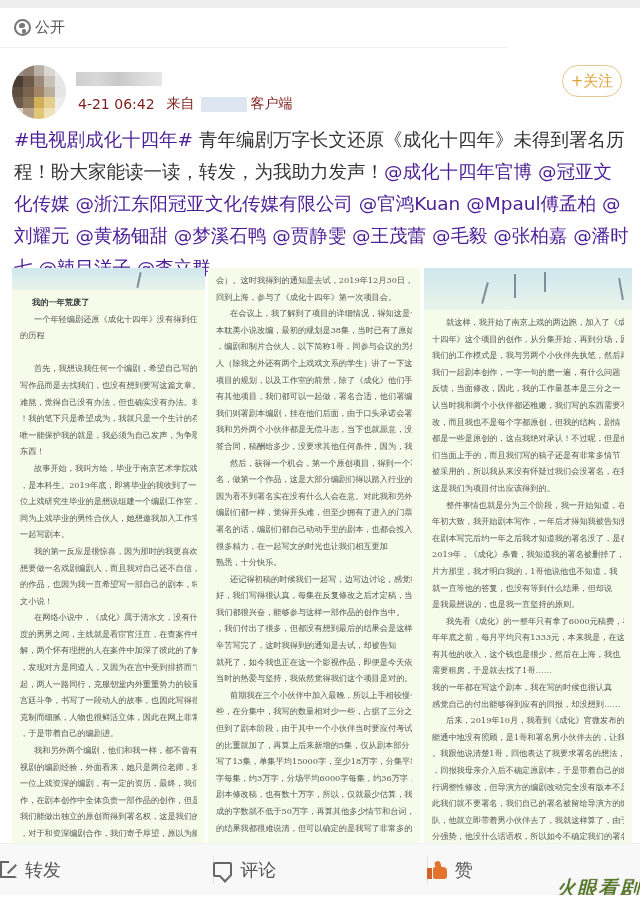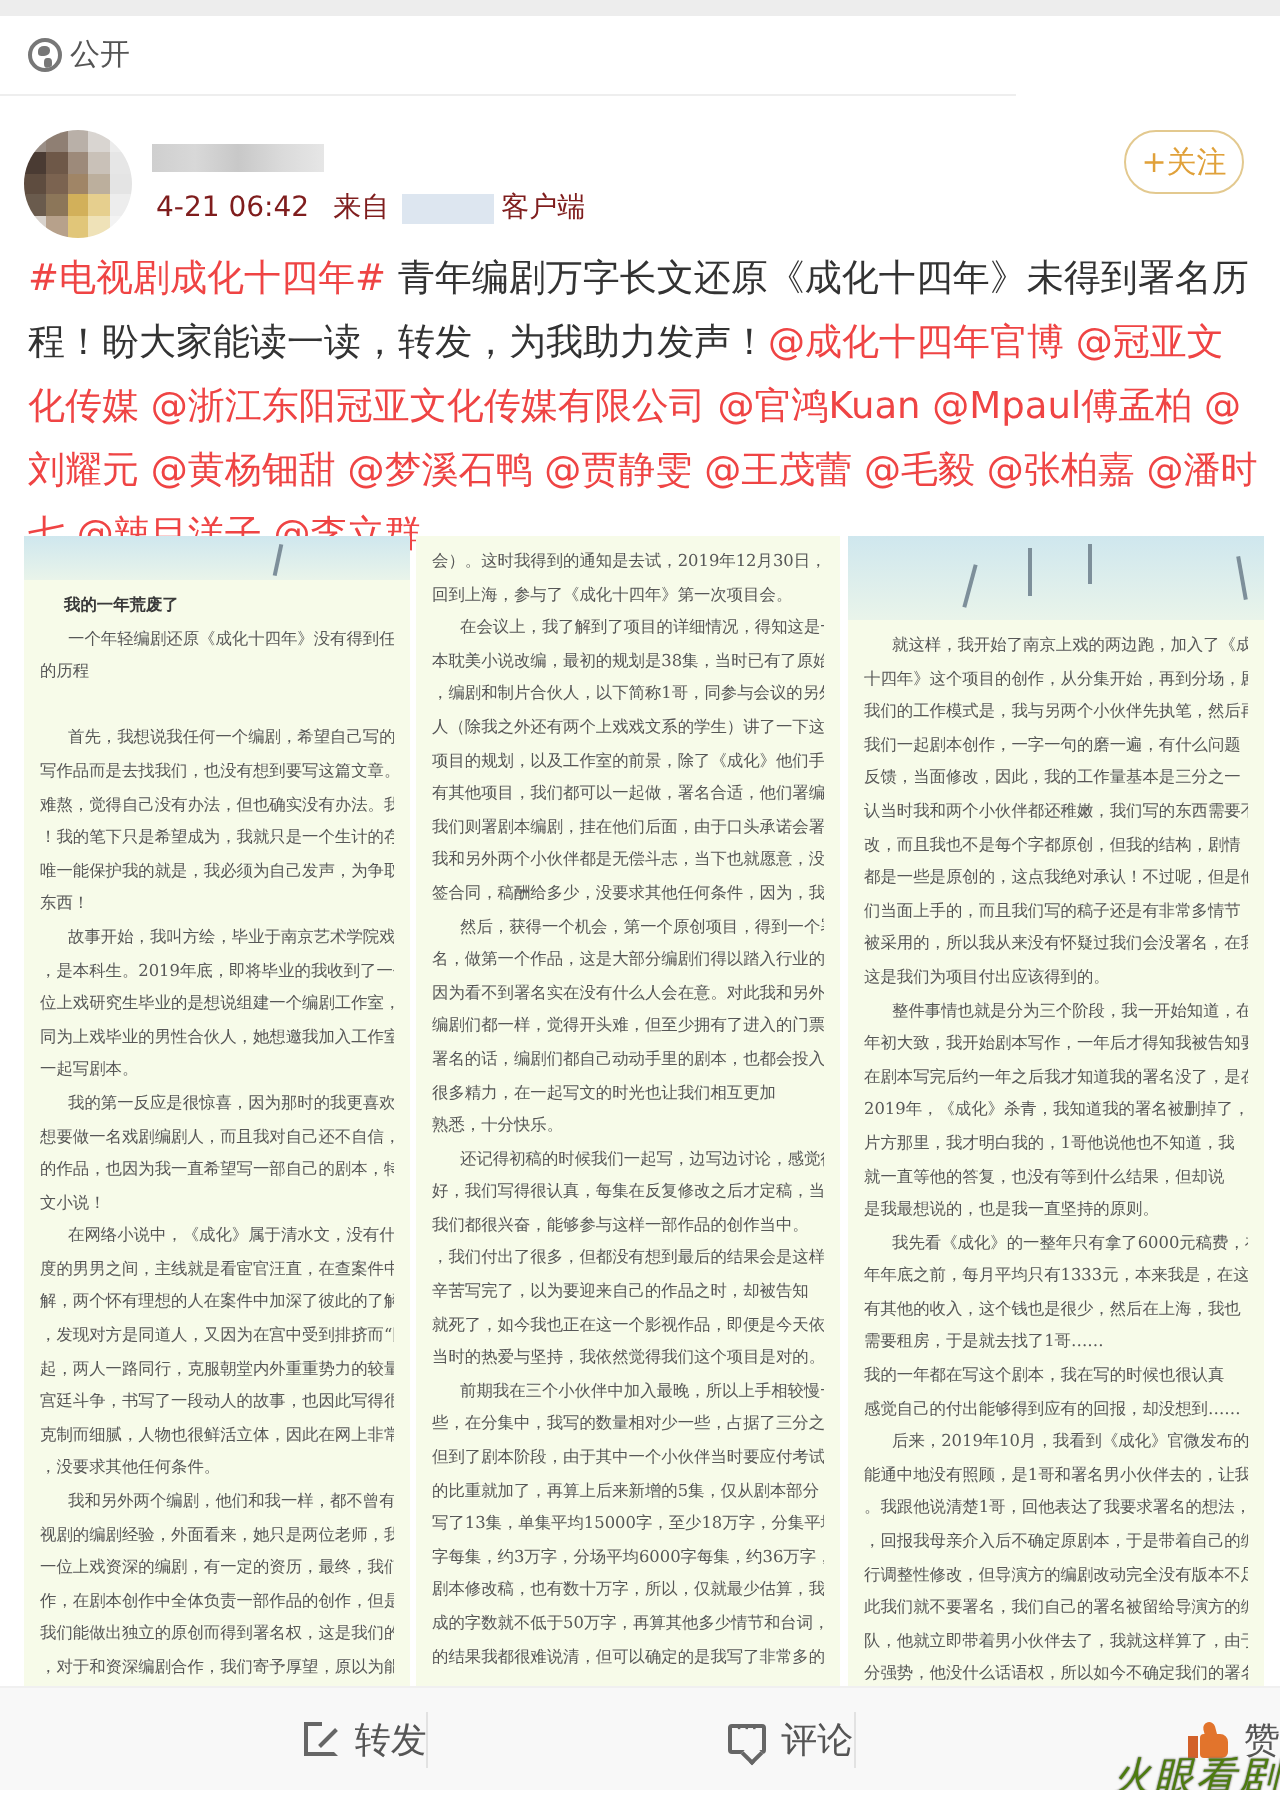--- a/index.html
+++ b/index.html
@@ -14,38 +14,38 @@
 
   .header { position: absolute; left: 0; top: 60px; width: 640px; height: 62px; }
   .avatar { position: absolute; left: 12px; top: 5px; width: 54px; height: 54px; border-radius: 50%; overflow: hidden; display: grid; grid-template-columns: repeat(5, 1fr); grid-template-rows: repeat(5, 1fr); }
   .avatar span { display: block; }
   .username { position: absolute; left: 76px; top: 12px; width: 86px; height: 14px; background: linear-gradient(90deg,#cfcfcf 0,#d8d8d8 25%,#c8c8c8 50%,#dadada 75%,#e6e6e6 100%); }
   .meta { position: absolute; left: 78px; top: 35px; font-size: 14px; color: #7f1d1d; display: flex; align-items: center; }
   .meta .blur { display: inline-block; width: 46px; height: 15px; background: #dde6f0; margin: 0 4px 0 6px; }
   .follow { position: absolute; left: 562px; top: 5px; width: 60px; height: 32px; border: 1px solid #e3c98f; border-radius: 16px; color: #e0a13a; font-size: 15px; display: flex; align-items: center; justify-content: center; background: #fff; }
 
   .content { position: absolute; left: 14px; top: 124px; width: 616px; font-size: 18.5px; line-height: 32px; color: #333; word-break: break-all; }
-  .content .topic, .content .mention { color: #ef4444; }
+  .content .topic, .content .mention { color: #4c1d95; }
 
   .pics { position: absolute; left: 12px; top: 268px; width: 620px; height: 580px; }
   .panel { position: absolute; top: 0; height: 580px; background: #f7fbe9; overflow: hidden; }
   .panel.p1 { left: 0; width: 193px; }
   .panel.p2 { left: 196px; width: 212px; }
   .panel.p3 { left: 412px; width: 208px; }
   .panel .sky { height: 22px; background: linear-gradient(180deg,#cfe7ee 0%,#e9f4ea 100%); position: relative; }
   .panel.p3 .sky { height: 42px; }
   .panel .sky .stem { position: absolute; top: 4px; width: 2px; height: 16px; background: #7d8f9a; }
   .panel .lines { padding: 4px 8px 0 8px; font-family: "DejaVu Serif", serif; font-size: 8.2px; line-height: 16.6px; color: #575757; }
   .panel .lines .ln { white-space: nowrap; overflow: hidden; }
   .panel .lines .ln.title { font-weight: bold; color: #3a3a3a; padding-left: 12px; }
   .panel .lines .ln.indent { padding-left: 14px; }
   .panel .lines .ln.blank { height: 16.6px; }
 
   .actionbar { position: absolute; left: 0; top: 843px; width: 640px; height: 52px; background: #f8f8f8; display: flex; align-items: center; border-top: 1px solid #f0f0f0; }
-  .actionbar .act { flex: 1; display: flex; align-items: center; justify-content: flex-end; font-size: 18px; color: #555; height: 100%; position: relative; }
+  .actionbar .act { flex: 1; display: flex; align-items: center; justify-content: flex-start; font-size: 18px; color: #555; height: 100%; position: relative; }
   .actionbar .act + .act::before { content: ""; position: absolute; left: 0; top: 12px; height: 28px; width: 1px; background: #e2e2e2; }
   .actionbar .ico { margin-right: 8px; display: inline-block; position: relative; }
   .ico.repost { width: 17px; height: 17px; border: 2px solid #666; border-right-color: transparent; border-top-color: transparent; }
   .ico.repost::before { content: ""; position: absolute; left: -2px; top: -2px; width: 9px; height: 2px; background: #666; }
   .ico.repost::after { content: ""; position: absolute; left: 4px; top: 5px; width: 12px; height: 2px; background: #666; transform: rotate(-45deg); }
   .ico.comment { width: 19px; height: 15px; border: 2px solid #666; border-radius: 2px; }
   .ico.comment::before { content: "···"; position: absolute; left: 2px; top: -7px; font-size: 12px; color: #666; letter-spacing: 0; }
   .ico.comment::after { content: ""; position: absolute; left: 6px; bottom: -6px; width: 6px; height: 6px; background: #f8f8f8; border-right: 2px solid #666; border-bottom: 2px solid #666; transform: rotate(45deg); }
   .ico.like { width: 20px; height: 18px; }
   .ico.like .palm { position: absolute; left: 6px; top: 6px; width: 14px; height: 12px; background: #e2742c; border-radius: 2px 4px 3px 2px; }
@@ -132,21 +132,21 @@
         <div class="ln ">想要做一名戏剧编剧人，而且我对自己还不自信，能够写原创</div>
         <div class="ln ">的作品，也因为我一直希望写一部自己的剧本，特别是原创</div>
         <div class="ln ">文小说！</div>
         <div class="ln indent">在网络小说中，《成化》属于清水文，没有什么大尺</div>
         <div class="ln ">度的男男之间，主线就是看宦官汪直，在查案件中加深了</div>
         <div class="ln ">解，两个怀有理想的人在案件中加深了彼此的了解</div>
         <div class="ln ">，发现对方是同道人，又因为在宫中受到排挤而“同居”在了一</div>
         <div class="ln ">起，两人一路同行，克服朝堂内外重重势力的较量，施开</div>
         <div class="ln ">宫廷斗争，书写了一段动人的故事，也因此写得很好</div>
         <div class="ln ">克制而细腻，人物也很鲜活立体，因此在网上非常受欢迎</div>
-        <div class="ln ">，没要求其他任何条件。</div>
+        <div class="ln ">，于是带着自己的编剧进。</div>
         <div class="ln indent">我和另外两个编剧，他们和我一样，都不曾有过电</div>
         <div class="ln ">视剧的编剧经验，外面看来，她只是两位老师，我来做</div>
         <div class="ln ">一位上戏资深的编剧，有一定的资历，最终，我们达成合</div>
         <div class="ln ">作，在剧本创作中全体负责一部作品的创作，但是</div>
         <div class="ln ">我们能做出独立的原创而得到署名权，这是我们的期待。</div>
         <div class="ln ">，对于和资深编剧合作，我们寄予厚望，原以为能做</div>
         <div class="ln ">上成绩，终于还是被剥夺了署名，一同被剥夺的还有</div>
       </div>
   </div>
   <div class="panel p2">
@@ -166,21 +166,21 @@
         <div class="ln ">名，做第一个作品，这是大部分编剧们得以踏入行业的契机，</div>
         <div class="ln ">因为看不到署名实在没有什么人会在意。对此我和另外的</div>
         <div class="ln ">编剧们都一样，觉得开头难，但至少拥有了进入的门票，</div>
         <div class="ln ">署名的话，编剧们都自己动动手里的剧本，也都会投入</div>
         <div class="ln ">很多精力，在一起写文的时光也让我们相互更加</div>
         <div class="ln ">熟悉，十分快乐。</div>
         <div class="ln indent">还记得初稿的时候我们一起写，边写边讨论，感觉很</div>
         <div class="ln ">好，我们写得很认真，每集在反复修改之后才定稿，当时</div>
         <div class="ln ">我们都很兴奋，能够参与这样一部作品的创作当中。</div>
         <div class="ln ">，我们付出了很多，但都没有想到最后的结果会是这样。</div>
-        <div class="ln ">辛苦写完了，以为要迎来自己的作品之时，却被告知</div>
+        <div class="ln ">辛苦写完了，这时我得到的通知是去试，却被告知</div>
         <div class="ln ">就死了，如今我也正在这一个影视作品，即便是今天依旧</div>
         <div class="ln ">当时的热爱与坚持，我依然觉得我们这个项目是对的。</div>
         <div class="ln indent">前期我在三个小伙伴中加入最晚，所以上手相较慢一</div>
         <div class="ln ">些，在分集中，我写的数量相对少一些，占据了三分之一，</div>
         <div class="ln ">但到了剧本阶段，由于其中一个小伙伴当时要应付考试，我</div>
         <div class="ln ">的比重就加了，再算上后来新增的5集，仅从剧本部分，我</div>
         <div class="ln ">写了13集，单集平均15000字，至少18万字，分集平均3000</div>
         <div class="ln ">字每集，约3万字，分场平均6000字每集，约36万字，至于</div>
         <div class="ln ">剧本修改稿，也有数十万字，所以，仅就最少估算，我写</div>
         <div class="ln ">成的字数就不低于50万字，再算其他多少情节和台词，最后</div>

